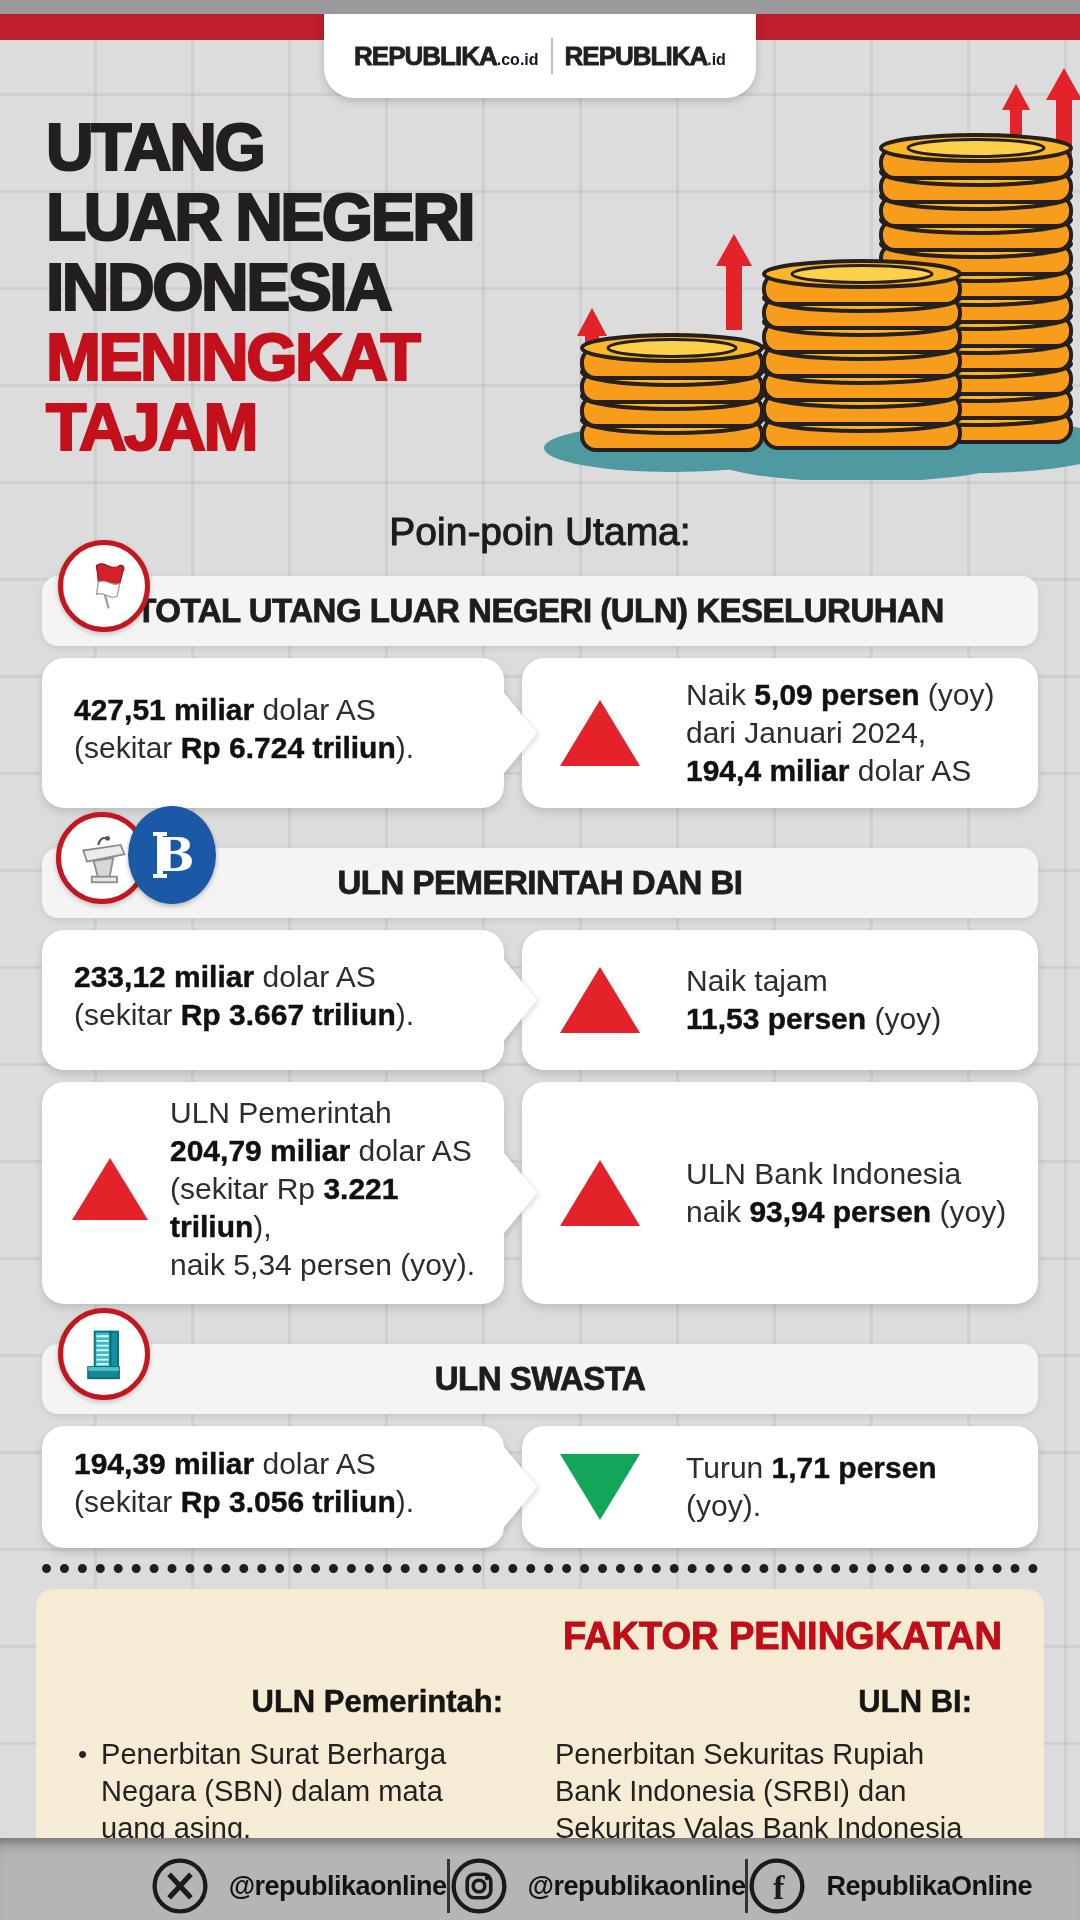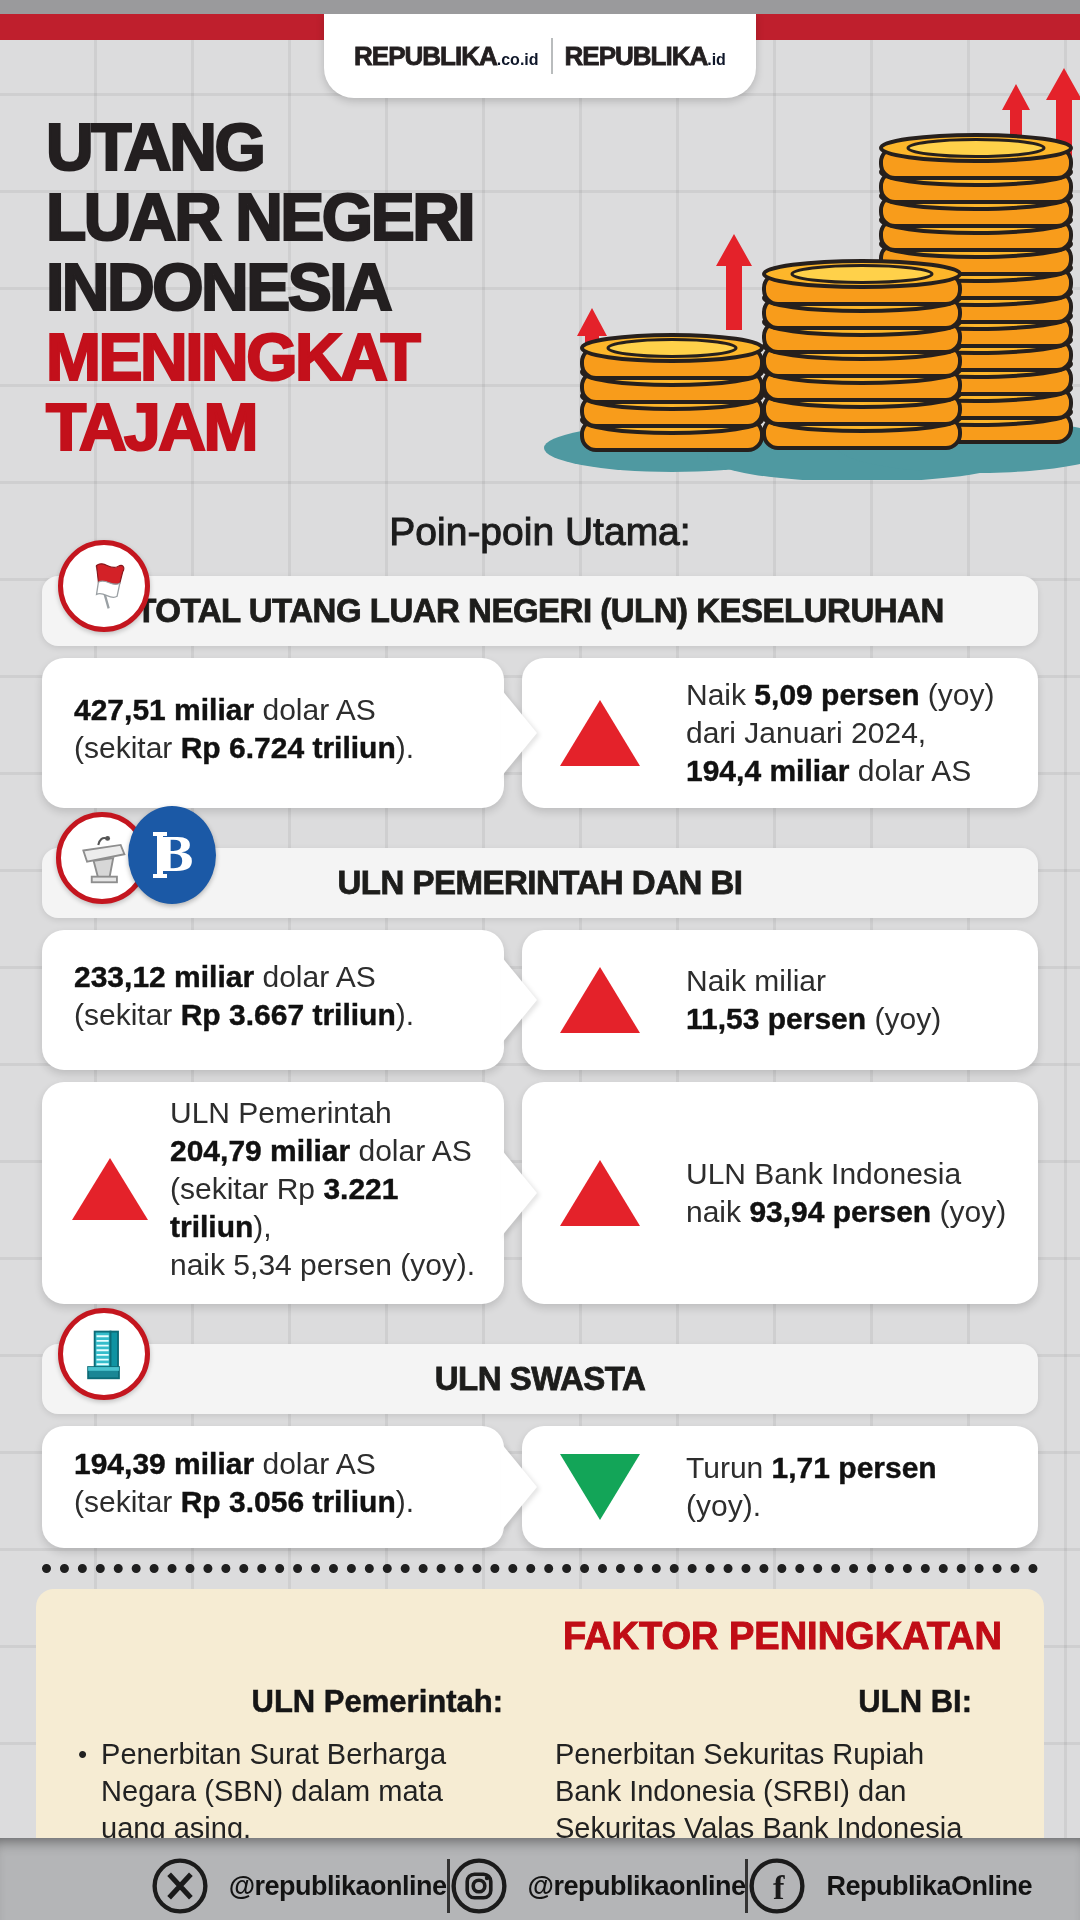--- a/index.html
+++ b/index.html
@@ -259,21 +259,21 @@
       </div>
       <header class="card-header">
         <span>ULN PEMERINTAH DAN BI</span>
       </header>
       <div class="row row-b">
         <div class="box box-left">
           <div class="rich"><b>233,12 miliar</b><span> dolar AS</span><br><span>(sekitar </span><b>Rp 3.667 triliun</b><span>).</span></div>
         </div>
         <div class="box box-right">
           <span class="tri tri-up"></span>
-          <div class="rich"><span>Naik miliar</span><br><b>11,53 persen</b><span> (yoy)</span></div>
+          <div class="rich"><span>Naik tajam</span><br><b>11,53 persen</b><span> (yoy)</span></div>
         </div>
       </div>
       <div class="row row-c">
         <div class="box box-left with-tri">
           <span class="tri tri-up sm"></span>
           <div class="rich"><span>ULN Pemerintah</span><br><b>204,79 miliar</b><span> dolar AS</span><br><span>(sekitar Rp </span><b>3.221 triliun</b><span>),</span><br><span>naik 5,34 persen (yoy).</span></div>
         </div>
         <div class="box box-right">
           <span class="tri tri-up"></span>
           <div class="rich"><span>ULN Bank Indonesia</span><br><span>naik </span><b>93,94 persen</b><span> (yoy)</span></div>

